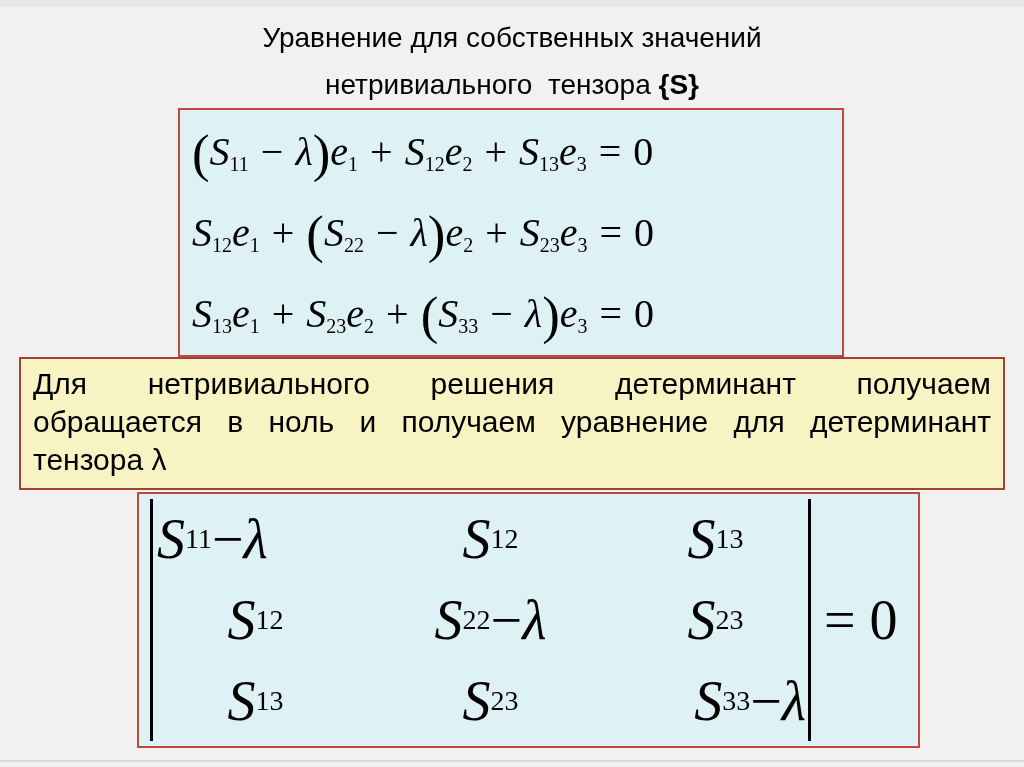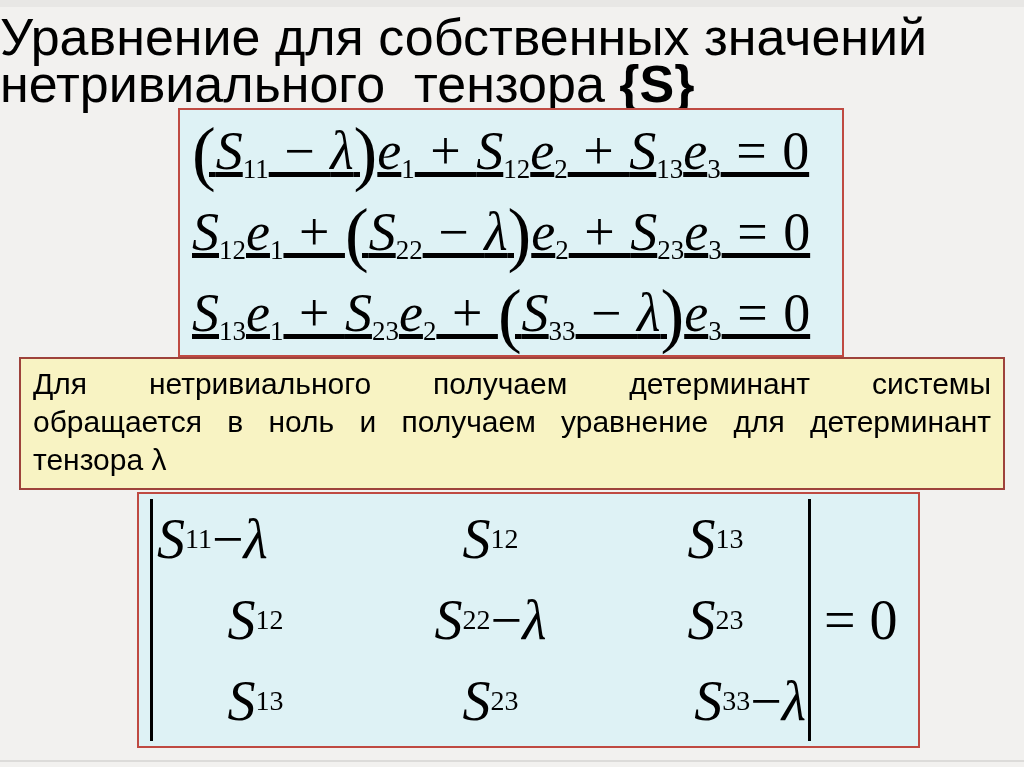--- a/index.html
+++ b/index.html
@@ -22,37 +22,37 @@
   .top-strip {
     position: absolute; left: 0; top: 0; width: 100%; height: 7px;
     background: #e8e7e5;
   }
   .bottom-line {
     position: absolute; left: 0; top: 760px; width: 100%; height: 2px;
     background: #dcdbd9;
   }
   .title {
     position: absolute; left: 0; top: 14px; width: 100%;
-    color: #000000;
-    font-size: 52px; line-height: 47px; font-weight: normal;
+    text-align: center; color: #000000;
+    font-size: 28px; line-height: 47px; font-weight: normal;
   }
   .title .pre { white-space: pre; }
   .title .bold { font-weight: bold; }
 
   
   .eq-box {
     position: absolute; left: 178px; top: 108px; width: 666px; height: 249px;
     background: var(--eq-bg);
     border: 2px solid var(--eq-border);
     padding: 1px 0 0 12px;
   }
   .eq-line {
     height: 81px; line-height: 81px; white-space: nowrap;
     font-family: "Liberation Serif", "DejaVu Serif", serif;
-    font-size: 54px; color: #000000; word-spacing: 2px; text-decoration: underline;
+    font-size: 40px; color: #000000; word-spacing: 2px;
   }
   .eq-line i, .det-cell i, .det-rhs i {
     font-family: "Liberation Serif", "DejaVu Serif", serif;
     font-style: italic;
   }
   .eq-line sub, .det-cell sub {
     font-size: 0.5em; font-style: normal; line-height: 0;
     vertical-align: -0.32em; letter-spacing: 0;
   }
   .paren {
@@ -113,21 +113,21 @@
     <div class="title-line"><span class="pre">нетривиального  тензора </span><span class="bold">{S}</span></div>
   </div>
 
   <div class="eq-box">
     <div class="eq-line"><span class="paren">(</span><i>S</i><sub>11</sub> − <i>λ</i><span class="paren">)</span><i>e</i><sub>1</sub> + <i>S</i><sub>12</sub><i>e</i><sub>2</sub> + <i>S</i><sub>13</sub><i>e</i><sub>3</sub> = 0</div>
     <div class="eq-line"><i>S</i><sub>12</sub><i>e</i><sub>1</sub> + <span class="paren">(</span><i>S</i><sub>22</sub> − <i>λ</i><span class="paren">)</span><i>e</i><sub>2</sub> + <i>S</i><sub>23</sub><i>e</i><sub>3</sub> = 0</div>
     <div class="eq-line"><i>S</i><sub>13</sub><i>e</i><sub>1</sub> + <i>S</i><sub>23</sub><i>e</i><sub>2</sub> + <span class="paren">(</span><i>S</i><sub>33</sub> − <i>λ</i><span class="paren">)</span><i>e</i><sub>3</sub> = 0</div>
   </div>
 
   <div class="note-box">
-    <div class="note-line justify">Для нетривиального получаем детерминант системы</div>
+    <div class="note-line justify">Для нетривиального решения детерминант получаем</div>
     <div class="note-line justify">обращается в ноль и получаем уравнение для детерминант</div>
     <div class="note-line">тензора λ</div>
   </div>
 
   <div class="det-box">
     <div class="det-body">
       <div class="det-grid">
         <div class="det-cell left"><i>S</i><sub>11</sub> − <i>λ</i></div>
         <div class="det-cell">
             <i>S</i>

